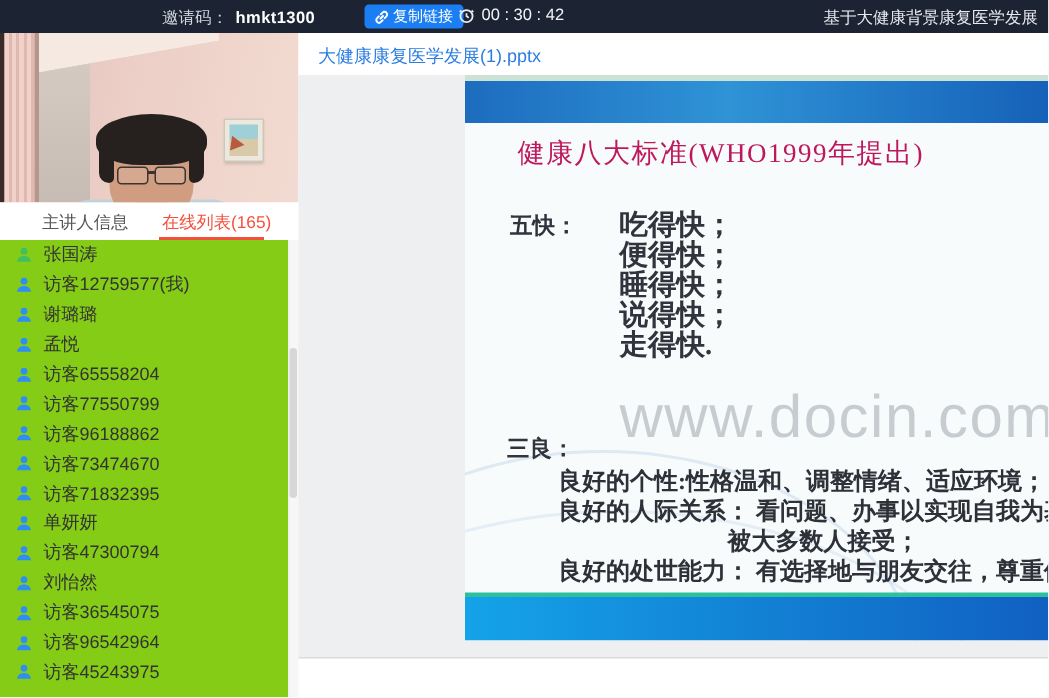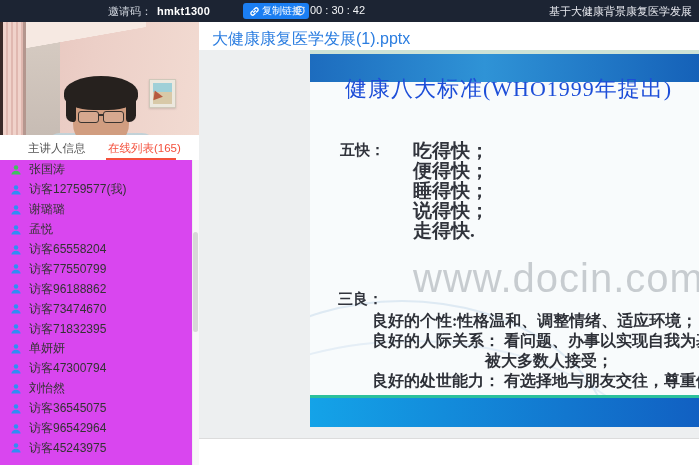--- a/index.html
+++ b/index.html
@@ -6,21 +6,21 @@
   #app{position:relative;width:699px;height:465px;overflow:hidden;
        font-family:"Liberation Sans","DejaVu Sans",sans-serif;background:#fff;}
   .abs{position:absolute;}
 
   
   .topbar{left:0;top:0;width:699px;height:22px;background:#1c2433;color:#e8eaef;}
   .invite{left:108px;top:4px;font-size:11px;color:#cfd4dd;}
   .invite b{color:#fff;font-weight:bold;margin-left:5px;letter-spacing:.3px;}
   .copy-btn{left:243px;top:3px;height:16px;background:#1b7ef2;border:none;border-radius:3px;
             color:#fff;font-size:10px;display:flex;align-items:center;gap:3px;padding:0 7px;cursor:pointer;}
-  .timer{left:294px;top:4px;display:flex;align-items:center;gap:4px;font-size:11px;color:#f2f4f7;}
+  .timer{left:305px;top:4px;display:flex;align-items:center;gap:4px;font-size:11px;color:#f2f4f7;}
   .session-title{right:7px;top:4px;font-size:11px;color:#e8eaf0;}
 
   
   .video{left:0;top:22px;width:199px;height:113px;overflow:hidden;
          background:linear-gradient(100deg,#e5c2ba 0%,#eccfc7 45%,#f2dbd2 100%);}
   .v-darkedge{left:0;top:0;width:3px;height:113px;background:#3a2a28;}
   .v-stripes{left:3px;top:0;width:20px;height:113px;
      background:repeating-linear-gradient(90deg,#f0d2ca 0 3px,#e0b8b0 3px 5px);}
   .v-gap{left:23px;top:0;width:3px;height:113px;background:#8a7066;opacity:.55;}
   .v-graywall{left:26px;top:14px;width:34px;height:99px;background:linear-gradient(#d6cbc2,#c7bcb4);}
@@ -44,38 +44,38 @@
   .p-bridge{position:absolute;left:20px;top:3px;width:6px;height:2px;background:#3b3430;}
 
   
   .tabbar{left:0;top:135px;width:199px;height:25px;background:#fff;border-bottom:1px solid #ececec;}
   .tab{top:6px;font-size:11.5px;cursor:pointer;}
   .tab-presenter{left:28px;color:#555;}
   .tab-online{left:108px;color:#f4503c;}
   .tab-underline{left:106px;top:23px;width:70px;height:2px;background:#f4503c;}
 
   
-  .list{left:0;top:160px;width:192px;height:305px;background:#d946ef;overflow:hidden;}
+  .list{left:0;top:160px;width:192px;height:305px;background:#84cc16;overflow:hidden;}
   .row{display:flex;align-items:center;height:19.9px;padding-left:10px;gap:7px;cursor:pointer;}
   .row span.nm{font-size:12px;color:#333;white-space:nowrap;}
   .picon{width:12px;height:12px;color:#2f8ef3;flex:0 0 auto;}
   .picon.green{color:#3fbf5f;}
   .scroll-track{left:192px;top:160px;width:7px;height:305px;background:#f7f7f7;border-left:1px solid #efefef;}
   .scroll-thumb{left:193px;top:232px;width:5px;height:100px;background:#d7d7d7;border-radius:3px;cursor:pointer;}
 
   
   .doc-title-row{left:199px;top:22px;width:500px;height:28px;background:#fff;border-bottom:1px solid #ebebeb;}
-  .doc-title{left:13px;top:7px;font-size:16px;color:#2b7de0;}
+  .doc-title{left:13px;top:7px;font-size:12px;color:#2b7de0;}
   .viewer{left:199px;top:50px;width:500px;height:388px;background:#edeff0;}
   .slide{left:111px;top:0;width:389px;height:377px;background:#f8fbfc;overflow:hidden;
          font-family:"Liberation Serif","DejaVu Serif",serif;}
   .slide-topline{left:0;top:0;width:389px;height:4px;background:#cde2d6;}
   .slide-topbar{left:0;top:4px;width:389px;height:28px;
      background:linear-gradient(90deg,#1d6cbe,#2f93d6 45%,#1561b8);}
-  .slide-title{left:35px;top:24px;font-size:22px;color:#1d4ed8;letter-spacing:1px;white-space:nowrap;}
+  .slide-title{left:35px;top:40px;font-size:18px;color:#be185d;letter-spacing:1px;white-space:nowrap;}
   .wukuai-label{left:30px;top:91px;font-size:15px;font-weight:600;color:#31343c;}
   .wukuai-items{left:103px;top:91px;font-size:19px;font-weight:600;color:#31343c;line-height:20px;}
   .sanliang-label{left:28px;top:240px;font-size:15px;font-weight:600;color:#31343c;}
   .sl1{left:62px;top:261px;}
   .sl2{left:62px;top:281px;}
   .sl3{left:175px;top:301px;}
   .sl4{left:62px;top:321px;}
   .sline{font-size:16px;font-weight:600;color:#2e3138;white-space:nowrap;}
   .watermark{left:103px;top:206px;font-family:"Liberation Sans",sans-serif;font-size:40px;
      color:#8e959b;opacity:.45;letter-spacing:1px;white-space:nowrap;}

